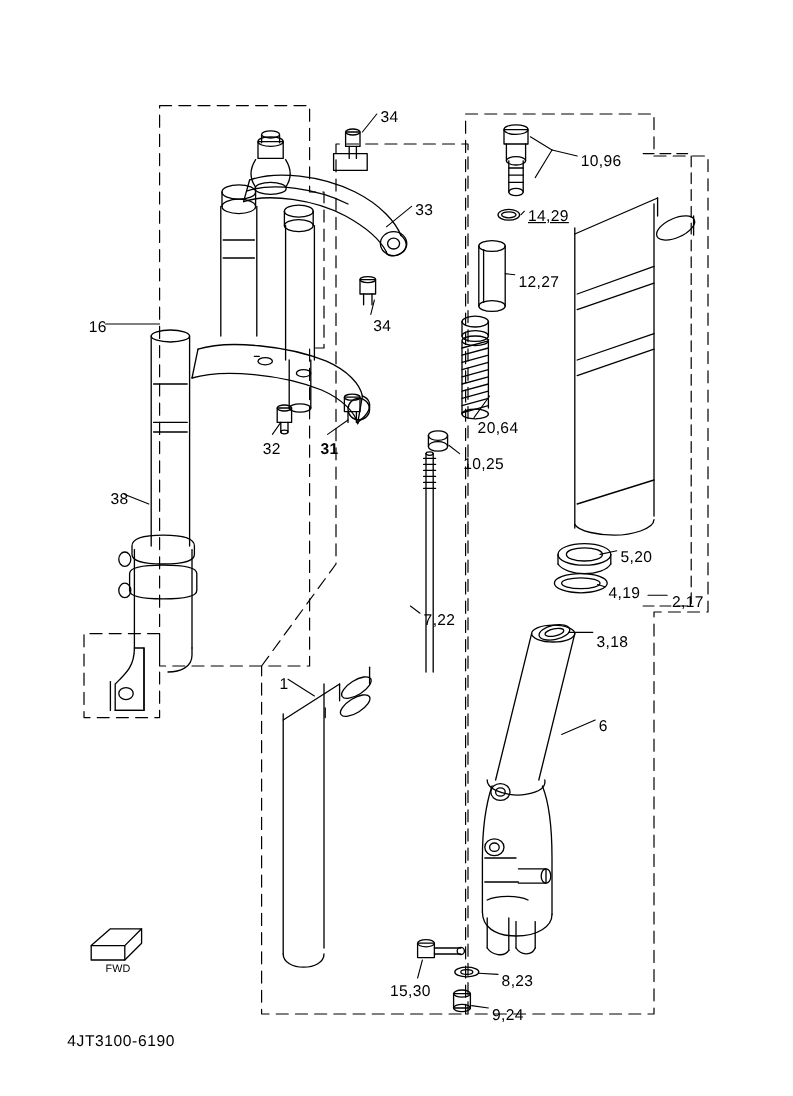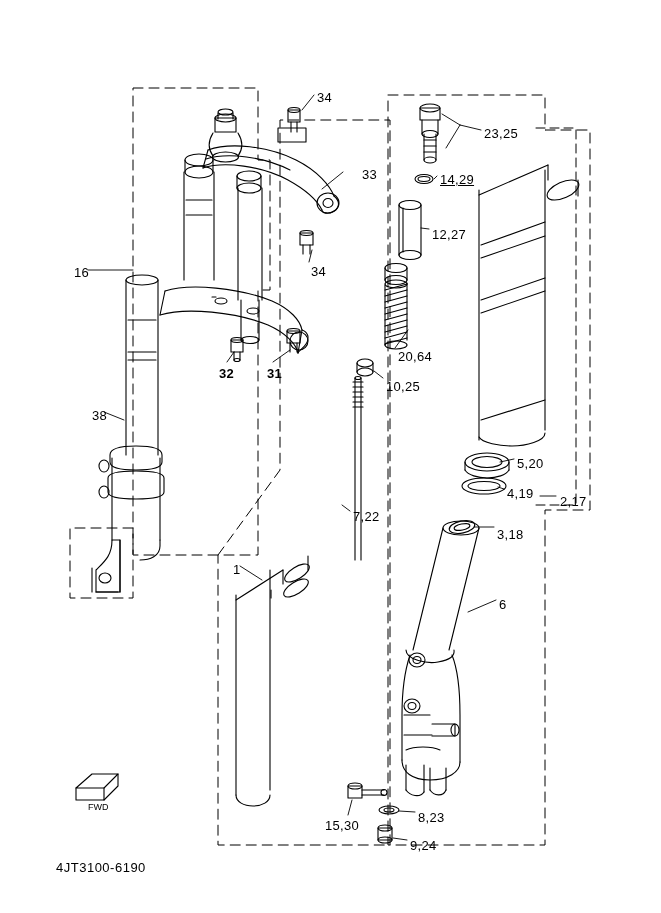--- a/index.html
+++ b/index.html
@@ -370,28 +370,28 @@
       <g>
         <path d="M76 788 L104 788 L118 774 L92 774 Z"></path>
         <path d="M76 788 L76 800 L104 800 L104 788"></path>
         <path d="M104 800 L118 786 L118 774"></path>
       </g>
 
     </g>
   </svg>
 
   <div class="callout" style="left:317px; top:90px;">34</div>
-  <div class="callout" style="left:346px; top:167px;margin-left:16px;">33</div>
+  <div class="callout" style="left:346px; top:167px;">33</div>
   <div class="callout" style="left:311px; top:264px;">34</div>
   <div class="callout" style="left:74px;  top:265px;">16</div>
   <div class="callout" style="left:92px;  top:408px;">38</div>
-  <div class="callout" style="left:219px; top:366px;font-weight:bold;">32</div>
+  <div class="callout" style="left:219px; top:366px;">32</div>
   <div class="callout" style="left:267px; top:366px;font-weight:bold;">31</div>
   <div class="callout" style="left:233px; top:562px;">1</div>
-  <div class="callout" style="left:484px; top:126px;">23,25</div>
+  <div class="callout" style="left:484px; top:126px;">10,96</div>
   <div class="callout" style="left:440px; top:172px;text-decoration:underline;">14,29</div>
   <div class="callout" style="left:432px; top:227px;">12,27</div>
   <div class="callout" style="left:398px; top:349px;">20,64</div>
   <div class="callout" style="left:386px; top:379px;">10,25</div>
   <div class="callout" style="left:353px; top:509px;">7,22</div>
   <div class="callout" style="left:517px; top:456px;">5,20</div>
   <div class="callout" style="left:507px; top:486px;">4,19</div>
   <div class="callout" style="left:497px; top:527px;">3,18</div>
   <div class="callout" style="left:560px; top:494px;text-align:center;">2,17</div>
   <div class="callout" style="left:499px; top:597px;">6</div>

